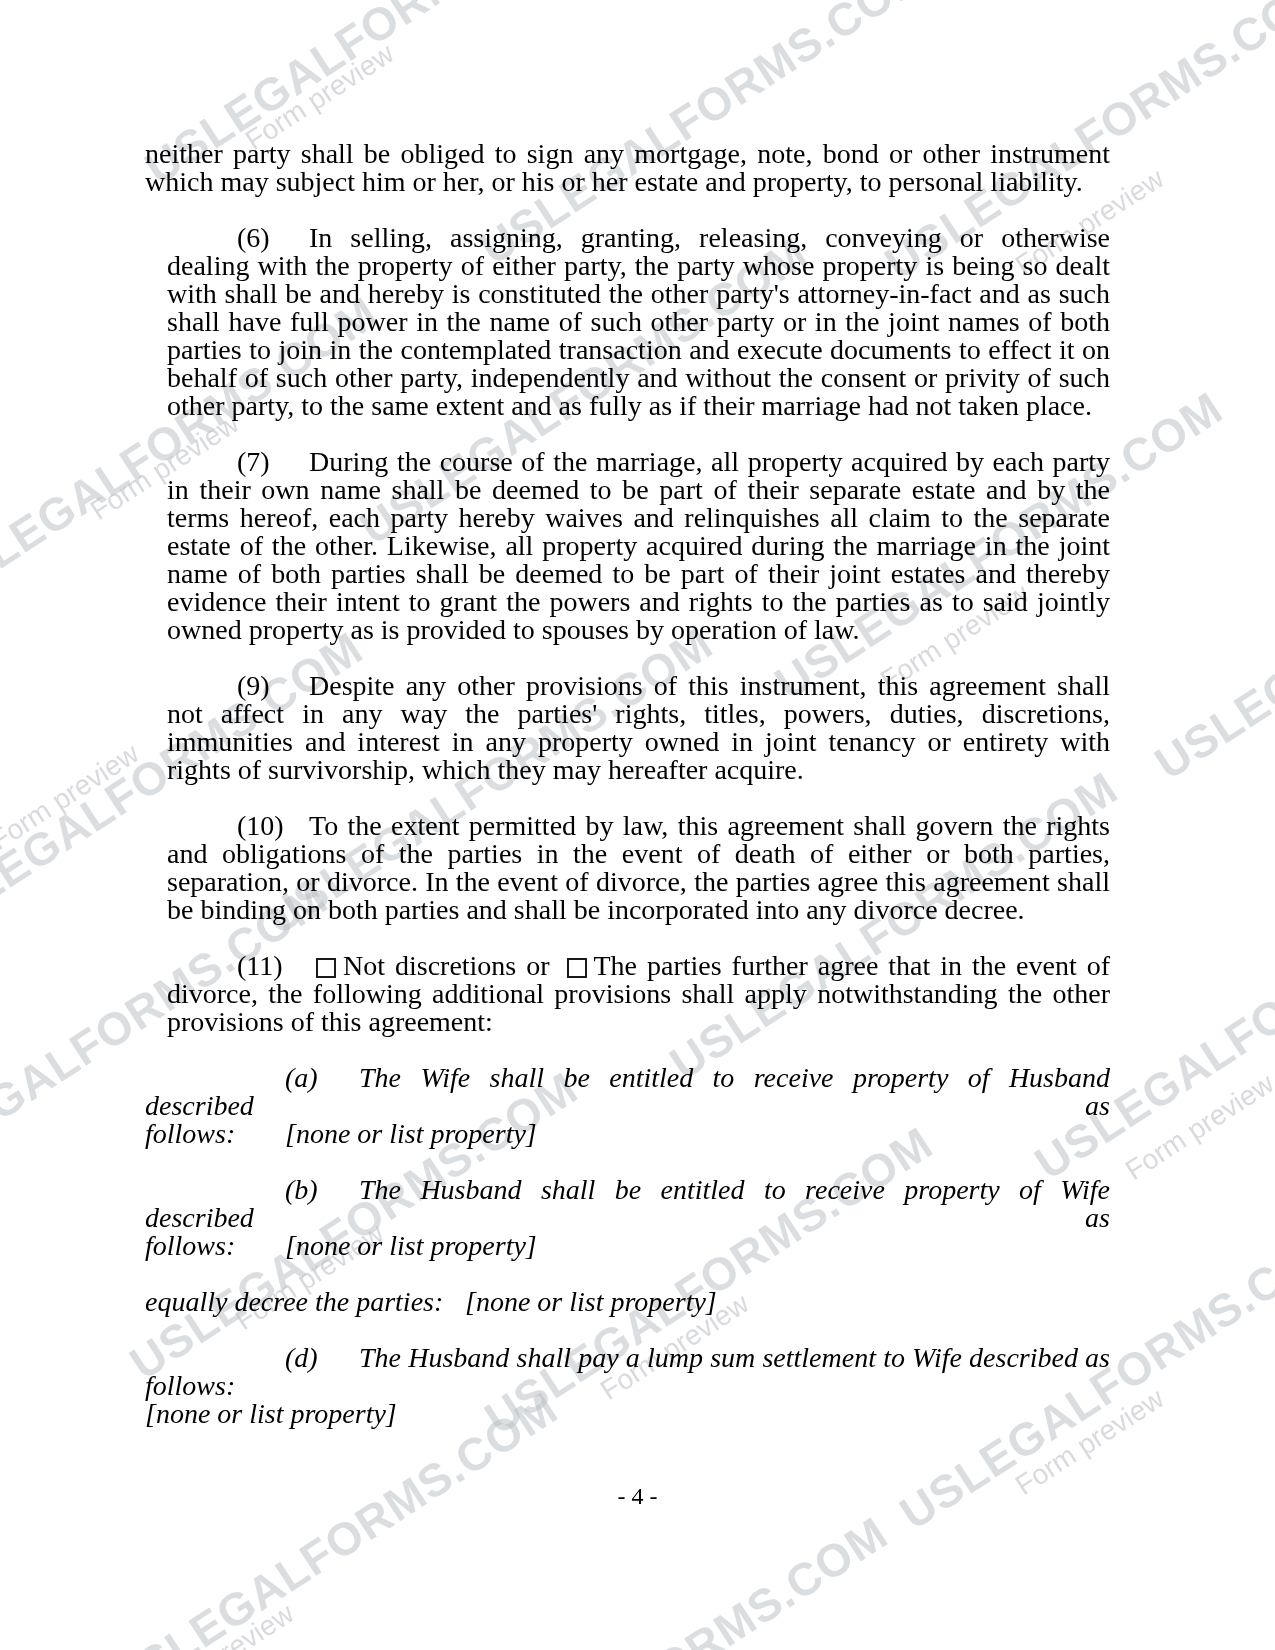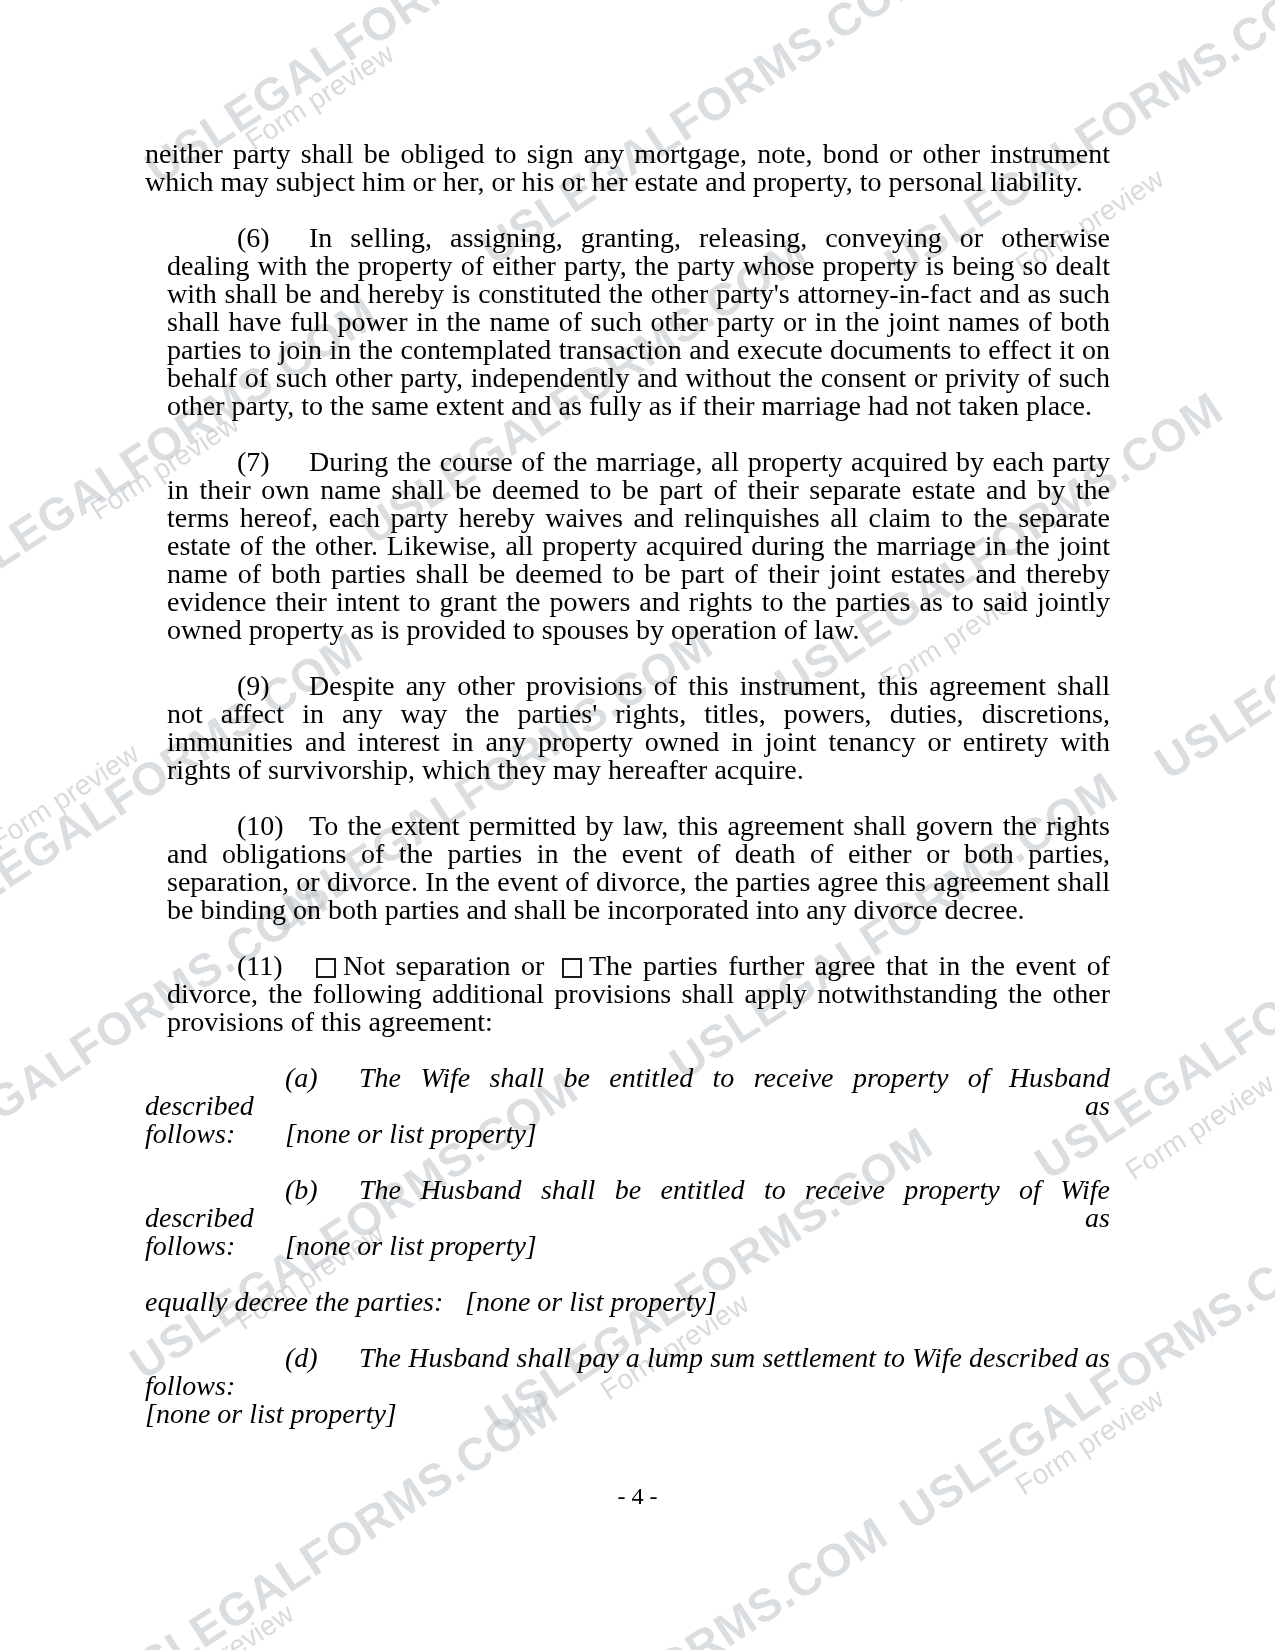--- a/index.html
+++ b/index.html
@@ -143,21 +143,21 @@
 
     <p class="para clause">
       <span class="num">(9)</span><span>Despite any other provisions of this instrument, this agreement shall not affect in any way the parties' rights, titles, powers, duties, discretions, immunities and interest in any property owned in joint tenancy or entirety with rights of survivorship, which they may hereafter acquire.</span>
     </p>
 
     <p class="para clause">
       <span class="num">(10)</span><span>To the extent permitted by law, this agreement shall govern the rights and obligations of the parties in the event of death of either or both parties, separation, or divorce. In the event of divorce, the parties agree this agreement shall be binding on both parties and shall be incorporated into any divorce decree.</span>
     </p>
 
     <p class="para clause">
-      <span class="num">(11)</span><span class="checkbox"></span><span>Not separation or</span> <span class="checkbox"></span><span>The parties further agree that in the event of divorce, the following additional provisions shall apply notwithstanding the other provisions of this agreement:</span>
+      <span class="num">(11)</span><span class="checkbox"></span><span>Not discretions or</span> <span class="checkbox"></span><span>The parties further agree that in the event of divorce, the following additional provisions shall apply notwithstanding the other provisions of this agreement:</span>
     </p>
 
     <div class="sub">
       <div class="line jlast">
         <span class="ind2"></span><span class="subnum">(a)</span><span>The Wife shall be entitled to receive property of Husband described as</span>
       </div>
       <div class="line">
         <span class="l2label w140">follows:</span><span>[none or list property]</span>
       </div>
     </div>

